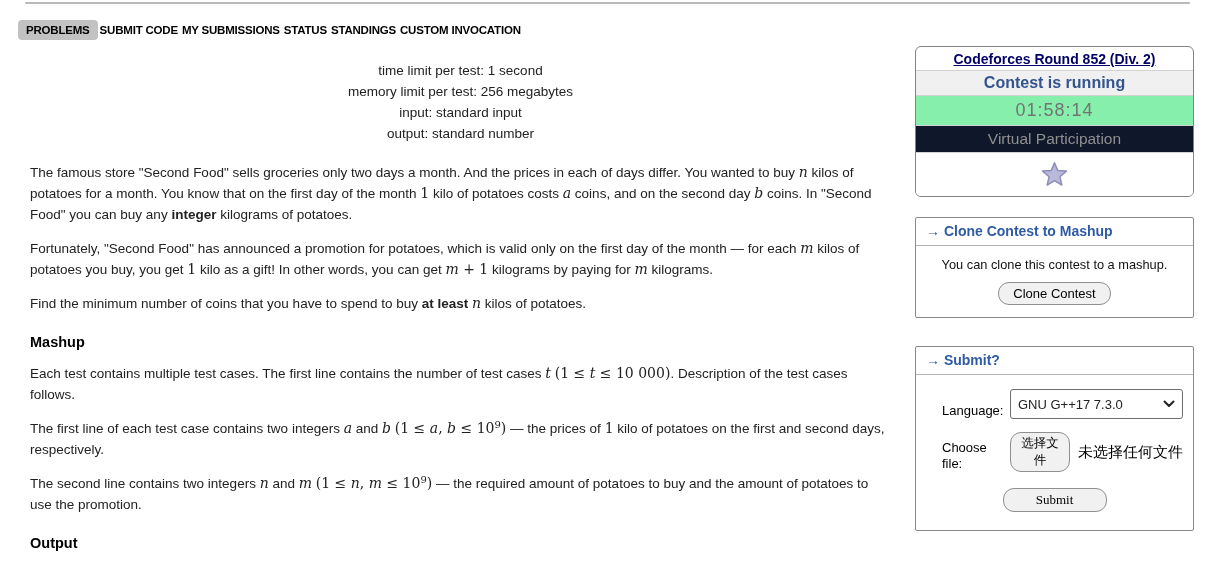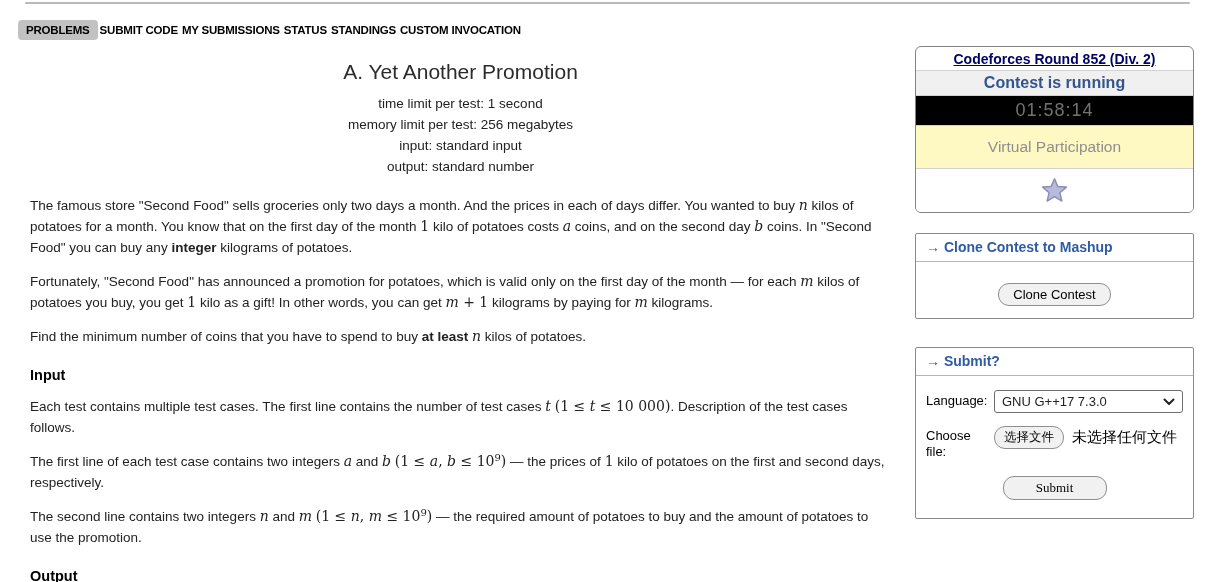--- a/index.html
+++ b/index.html
@@ -33,41 +33,41 @@
   
   .sidebar { position:absolute; left:915px; top:46px; width:279px; }
   .box1 { border:1px solid #838383; border-radius:6px; overflow:hidden; background:#fff; }
   .row { text-align:center; border-bottom:1px solid #d2d2d2; }
   .row:last-child { border-bottom:none; }
   .contest-link { display:block; padding:4px 4px 3px; font-size:14px; font-weight:bold;
                   color:var(--link_navy,#000066); text-decoration:underline; cursor:pointer; }
   .contest-status { padding:3px 4px; font-size:16px; font-weight:bold;
                     color:var(--status_blue,#33548e); background:#f0f0f0; }
   .contest-timer { padding:4px 4px; font-size:18px; color:var(--timer_gray,#737373);
-                   letter-spacing:1px; background:#000000; }
-  .contest-mode { padding:12px 4px; font-size:15.5px; color:#8f8f8f; background:#fef9c3; }
+                   letter-spacing:1px; background:#86efac; }
+  .contest-mode { padding:4px 4px; font-size:15.5px; color:#8f8f8f; background:#0f172a; }
   .star-row { padding:8px 0 9px; background:#fff; }
   .star-row svg { display:block; margin:0 auto; cursor:pointer; }
 
   .sbox { border:1px solid #8a8a8a; border-radius:2px; background:#fff; margin-top:20px; }
   .sbox .caption { padding:5px 10px 6px; font-size:14px; font-weight:bold;
                    color:var(--caption_blue,#2f5ba4); border-bottom:1px solid #b5b5b5; cursor:pointer; }
   .clone-body { padding:11px 8px 12px; text-align:center; }
   .clone-text { font-size:12.8px; color:#111; }
   .btn { display:inline-block; font-family:"Liberation Sans",sans-serif; font-size:13px; color:#000;
          background:#f1f1f1; border:1px solid #8f8f8f; border-radius:11px;
          padding:3px 14px; cursor:pointer; }
   .clone-btn { margin-top:10px; }
 
   .submit-box { margin-top:28px; }
   .submit-form { padding:14px 10px 12px; }
-  .form-row { display:flex; align-items:flex-start; margin-bottom:12px; }
+  .form-row { display:flex; align-items:flex-end; margin-bottom:12px;margin-left:16px; }
   .form-label { width:68px; flex:none; font-size:13px; color:#000; padding-top:3px; line-height:16px; }
   .select { flex:1; display:flex; align-items:center; justify-content:space-between;
-            border:1px solid #6e6e6e; border-radius:3px; background:#fff; height:23px;
+            border:1px solid #6e6e6e; border-radius:3px; background:#fff; height:30px;
             padding:0 7px; font-size:13px; cursor:pointer; }
   .file-widget { display:flex; align-items:center; gap:8px; padding-top:1px; }
   .file-btn { font-size:12.5px; padding:2px 9px; }
   .file-status { font-size:15px; color:#000; white-space:nowrap; }
   .submit-row { text-align:center; margin:16px 0 6px; }
   .submit-btn { min-width:104px; text-align:center;font-family:Liberation Serif, serif; }
 </style>
 </head>
 <body>
 
@@ -78,32 +78,31 @@
   <div class="tabs">
     <span class="tab active">PROBLEMS</span>
     <span class="tab">SUBMIT CODE</span>
     <span class="tab">MY SUBMISSIONS</span>
     <span class="tab">STATUS</span>
     <span class="tab">STANDINGS</span>
     <span class="tab">CUSTOM INVOCATION</span>
   </div>
 
   <div class="statement">
-    <div class="p-title">A. Yet Another Promotion</div>
     <div class="limits">
       <div>time limit per test: 1 second</div>
       <div>memory limit per test: 256 megabytes</div>
       <div>input: standard input</div>
       <div>output: standard number</div>
     </div>
     <div class="blocks">
         <div class="para"><span class="st">The famous store "Second Food" sells groceries only two days a month. And the prices in each of days differ. You wanted to buy </span><span class="mv">n</span><span class="st"> kilos of potatoes for a month. You know that on the first day of the month </span><span class="mn">1</span><span class="st"> kilo of potatoes costs </span><span class="mv">a</span><span class="st"> coins, and on the second day </span><span class="mv">b</span><span class="st"> coins. In "Second Food" you can buy any </span><span class="sb">integer</span><span class="st"> kilograms of potatoes.</span></div>
         <div class="para"><span class="st">Fortunately, "Second Food" has announced a promotion for potatoes, which is valid only on the first day of the month — for each </span><span class="mv">m</span><span class="st"> kilos of potatoes you buy, you get </span><span class="mn">1</span><span class="st"> kilo as a gift! In other words, you can get </span><span class="mv">m</span><span class="mn"> + 1</span><span class="st"> kilograms by paying for </span><span class="mv">m</span><span class="st"> kilograms.</span></div>
         <div class="para"><span class="st">Find the minimum number of coins that you have to spend to buy </span><span class="sb">at least</span><span class="st"> </span><span class="mv">n</span><span class="st"> kilos of potatoes.</span></div>
-        <div class="sec-title">Input</div>
+        <div class="sec-title">Mashup</div>
         <div class="para"><span class="st">Each test contains multiple test cases. The first line contains the number of test cases </span><span class="mv">t</span><span class="st"> </span><span class="mn">(1 ≤ </span><span class="mv">t</span><span class="mn"> ≤ 10 000)</span><span class="st">. Description of the test cases follows.</span></div>
         <div class="para"><span class="st">The first line of each test case contains two integers </span><span class="mv">a</span><span class="st"> and </span><span class="mv">b</span><span class="st"> </span><span class="mn">(1 ≤ </span><span class="mv">a</span><span class="mn">, </span><span class="mv">b</span><span class="mn"> ≤ 10</span><span class="msup">9</span><span class="mn">)</span><span class="st"> — the prices of </span><span class="mn">1</span><span class="st"> kilo of potatoes on the first and second days, respectively.</span></div>
         <div class="para"><span class="st">The second line contains two integers </span><span class="mv">n</span><span class="st"> and </span><span class="mv">m</span><span class="st"> </span><span class="mn">(1 ≤ </span><span class="mv">n</span><span class="mn">, </span><span class="mv">m</span><span class="mn"> ≤ 10</span><span class="msup">9</span><span class="mn">)</span><span class="st"> — the required amount of potatoes to buy and the amount of potatoes to use the promotion.</span></div>
         <div class="sec-title">Output</div>
       </div>
   </div>
 
   <div class="sidebar">
 
     <div class="box1">
@@ -116,20 +115,21 @@
       <div class="row star-row">
         <svg width="27" height="26" viewBox="0 0 24 23">
           <path d="M12 1.6 L14.9 8.3 L22.6 8.9 L16.8 13.9 L18.5 21.3 L12 17.4 L5.5 21.3 L7.2 13.9 L1.4 8.9 L9.1 8.3 Z" fill="#b9badb" stroke="#8d8eb8" stroke-width="1.3" stroke-linejoin="round"></path>
         </svg>
       </div>
     </div>
 
     <div class="sbox">
       <div class="caption">→ Clone Contest to Mashup</div>
       <div class="clone-body">
+        <div class="clone-text">You can clone this contest to a mashup.</div>
         <button class="btn clone-btn">Clone Contest</button>
       </div>
     </div>
 
     <div class="sbox submit-box">
       <div class="caption">→ Submit?</div>
       <div class="submit-form">
         <div class="form-row">
           <div class="form-label">Language:</div>
           <div class="select">

